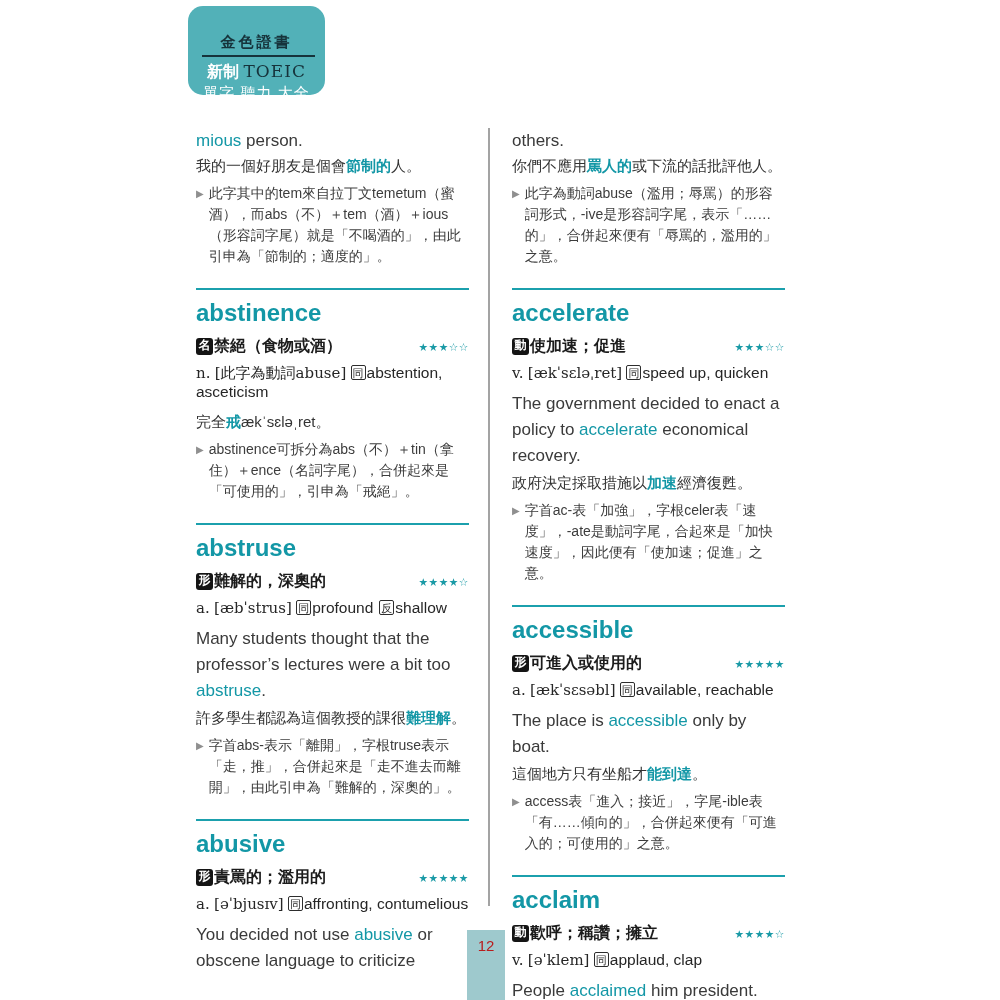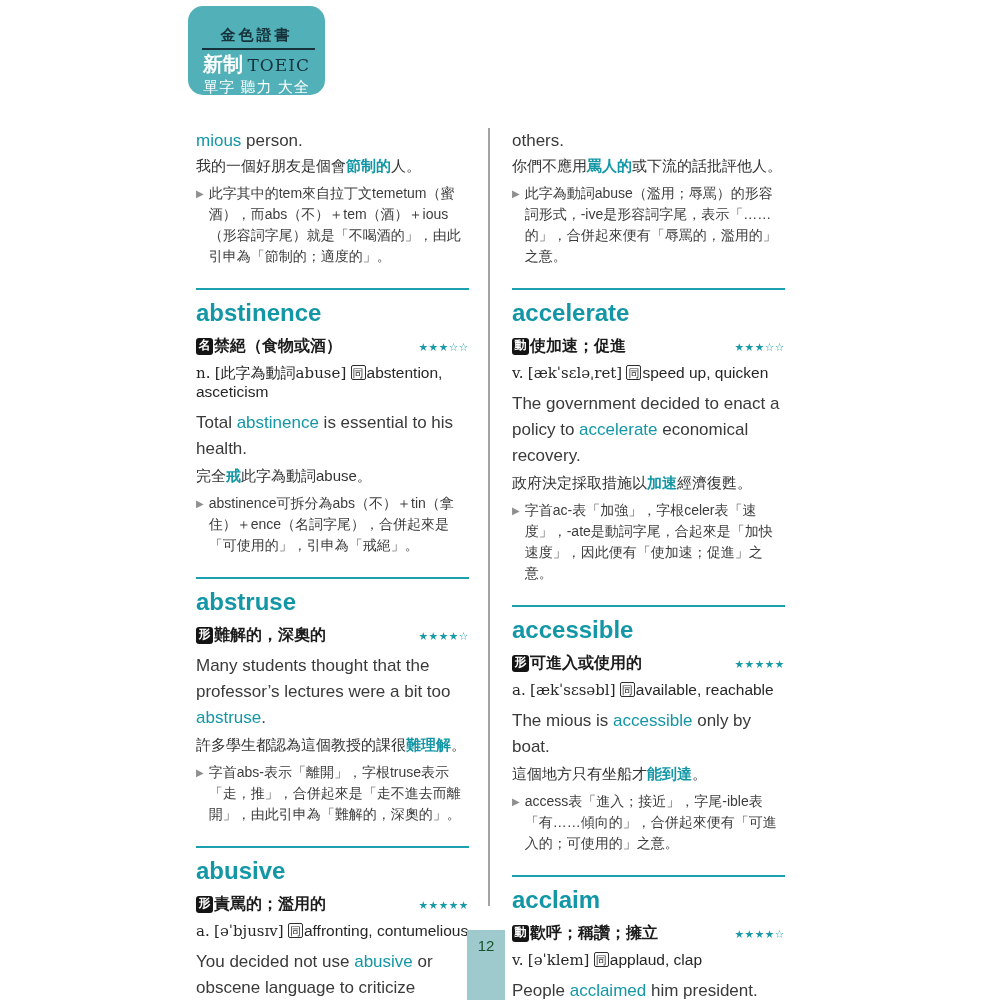--- a/index.html
+++ b/index.html
@@ -2,35 +2,35 @@
 <html><head>
 <meta charset="utf-8">
 <style>
   * { margin:0; padding:0; box-sizing:border-box; }
   html,body { background:#ffffff; }
   body { width:1000px; height:1000px; font-family:"Liberation Sans", sans-serif; color:#333; }
   #page { position:relative; width:1000px; height:1000px; background:#fff; overflow:hidden; }
 
   
   .logo { position:absolute; left:188px; top:6px; width:137px; height:89px;
-          background:#52b1b8; border-radius:15px; text-align:center; padding-top:20px; }
+          background:#52b1b8; border-radius:15px; text-align:center; padding-top:27px; }
   .logo-title { color:#16333b; font-weight:bold; font-size:15px; letter-spacing:3px; }
   .logo-rule { height:2px; background:#16333b; margin:3px 10px 3px 14px; }
   .logo-mid { line-height:22px; white-space:nowrap; }
-  .logo-edition { color:#ffffff; font-weight:bold; font-size:20px; }
+  .logo-edition { color:#ffffff; font-weight:bold; font-size:16px; }
   .logo-brand { color:#16333b; font-family:"DejaVu Serif", serif; font-size:17px; letter-spacing:1px; }
   .logo-sub { color:#ffffff; font-size:15px; letter-spacing:1px; margin-top:1px; }
 
   
   .col { position:absolute; top:128px; width:273px; }
   .col-left  { left:196px; }
   .col-right { left:512px; }
   .divider { position:absolute; left:488px; top:128px; width:2px; height:778px; background:#a3a3a3; }
   .pagebox { position:absolute; left:467px; top:930px; width:38px; height:70px;
-             background:#9ec9cd; color:#14532d; font-size:15px; text-align:center; padding-top:7px; }
+             background:#9ec9cd; color:#b91c1c; font-size:15px; text-align:center; padding-top:7px; }
 
   
   .eng { font-size:17px; color:#3a3a3a; line-height:26px; }
   .hl  { color:#1397a6; }
   .trans { font-size:15px; color:#333; line-height:23px; margin-bottom:6px; }
   .trans .hl { font-weight:bold; }
   .note { display:flex; font-size:14px; color:#3c3c3c; line-height:21px; margin-top:3px; }
   .note-marker { color:#8f8f8f; font-size:10px; line-height:21px; margin-right:5px; flex:none; }
   .rule { height:2px; background:#1ba0ad; margin:21px 0 9px; }
   .headword { color:#1397a6; font-size:24px; font-weight:bold; font-stretch:condensed; margin-bottom:9px; }
@@ -80,34 +80,38 @@
       <h2 class="headword">abstinence</h2>
       <div class="defline">
         <span><span class="badge-solid">名</span><span>禁絕（食物或酒）</span></span>
         <span class="stars">★★★☆☆</span>
       </div>
       <div class="pronline">
         <span class="ipa">n.</span>
         <span class="ipa">[此字為動詞abuse]</span>
         <span class="badge-outline">同</span><span>abstention, asceticism</span>
       </div>
-      <p class="eng example"><span>Total </span><span class="hl">abstinence</span><span> is essential to his health.</span></p>
-      <p class="trans"><span>完全</span><span class="hl">戒</span><span>此字為動詞abuse。</span></p>
+      <p class="trans"><span>完全</span><span class="hl">戒</span><span>ækˈsɛləˌret。</span></p>
       <div class="note">
         <span class="note-marker">▶</span>
         <span>abstinence可拆分為abs（不）＋tin（拿住）＋ence（名詞字尾），合併起來是「可使用的」，引申為「戒絕」。</span>
       </div>
     </div>
 
     <div class="entry">
       <div class="rule"></div>
       <h2 class="headword">abstruse</h2>
       <div class="defline">
         <span><span class="badge-solid">形</span><span>難解的，深奧的</span></span>
         <span class="stars">★★★★☆</span>
+      </div>
+      <div class="pronline">
+        <span class="ipa">a.</span>
+        <span class="ipa">[æbˈstrus]</span>
+        <span class="badge-outline">同</span><span>profound</span><span class="badge-outline ant">反</span><span>shallow</span>
       </div>
       <p class="eng example"><span>Many students thought that the professor’s lectures were a bit too </span><span class="hl">abstruse</span><span>.</span></p>
       <p class="trans"><span>許多學生都認為這個教授的課很</span><span class="hl">難理解</span><span>。</span></p>
       <div class="note">
         <span class="note-marker">▶</span>
         <span>字首abs-表示「離開」，字根truse表示「走，推」，合併起來是「走不進去而離開」，由此引申為「難解的，深奧的」。</span>
       </div>
     </div>
 
     <div class="entry">
@@ -162,21 +166,21 @@
       <h2 class="headword">accessible</h2>
       <div class="defline">
         <span><span class="badge-solid">形</span><span>可進入或使用的</span></span>
         <span class="stars">★★★★★</span>
       </div>
       <div class="pronline">
         <span class="ipa">a.</span>
         <span class="ipa">[ækˈsɛsəbl]</span>
         <span class="badge-outline">同</span><span>available, reachable</span>
       </div>
-      <p class="eng example"><span>The mious is </span><span class="hl">accessible</span><span> only by boat.</span></p>
+      <p class="eng example"><span>The place is </span><span class="hl">accessible</span><span> only by boat.</span></p>
       <p class="trans"><span>這個地方只有坐船才</span><span class="hl">能到達</span><span>。</span></p>
       <div class="note">
         <span class="note-marker">▶</span>
         <span>access表「進入；接近」，字尾-ible表「有……傾向的」，合併起來便有「可進入的；可使用的」之意。</span>
       </div>
     </div>
 
     <div class="entry">
       <div class="rule"></div>
       <h2 class="headword">acclaim</h2>

